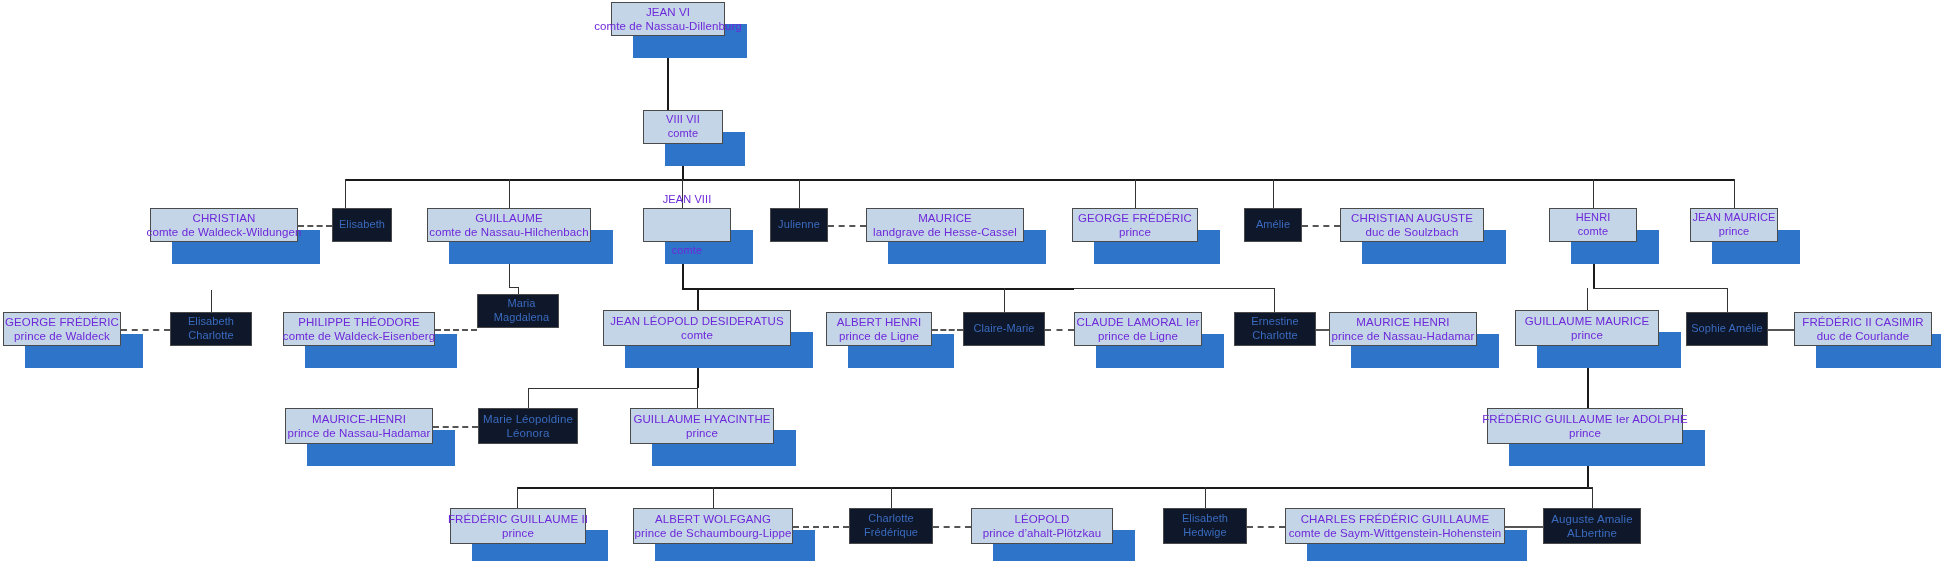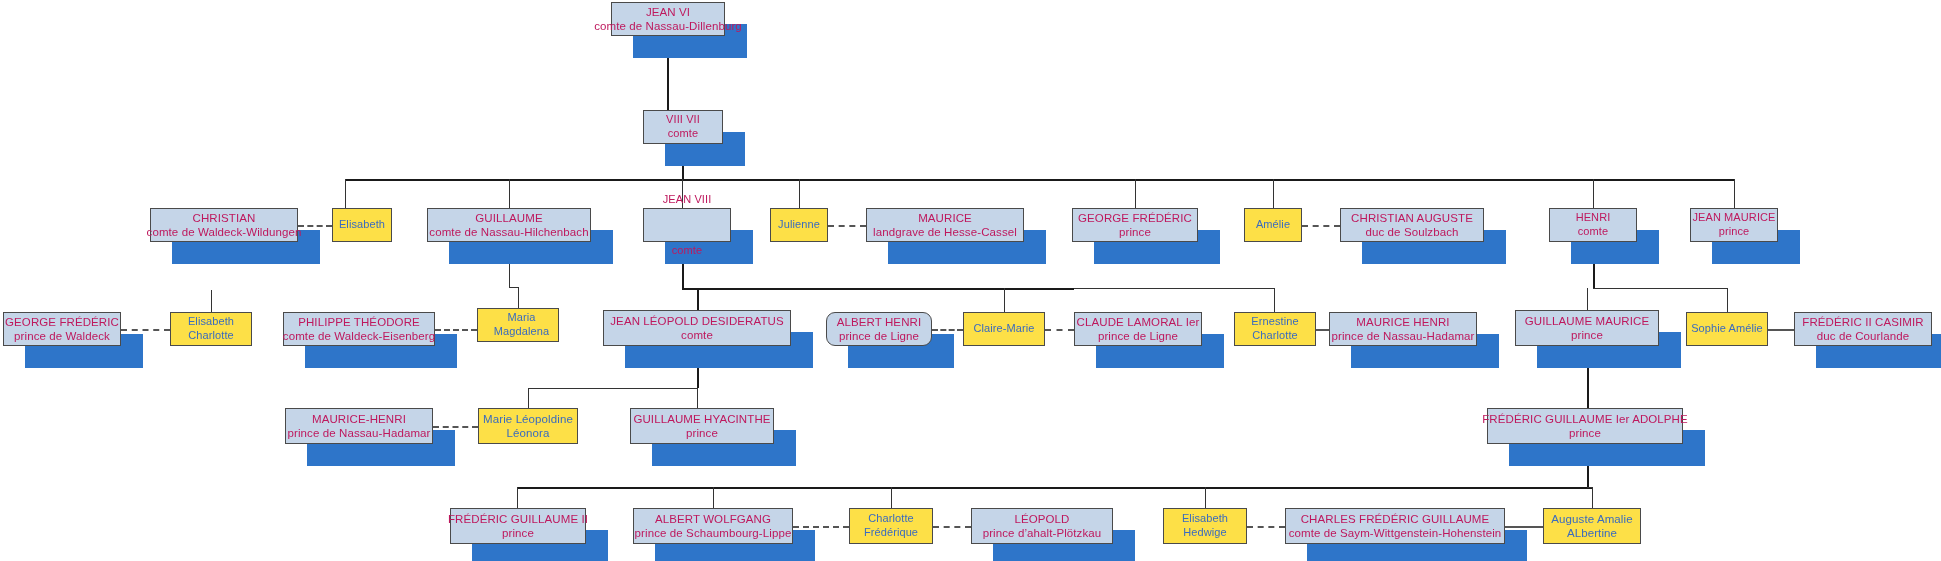--- a/index.html
+++ b/index.html
@@ -18,24 +18,24 @@
   .marr{position:absolute;border-top:2px dashed #555;height:0;}
   .marr.solid{border-top:2px solid #555;}
 
   
   .shadow{position:absolute;background:#2e75c9;}
 
   
   .node{position:absolute;background:#c5d5e8;border:1.5px solid #4a4a4a;
         box-sizing:border-box;display:flex;flex-direction:column;
         align-items:center;justify-content:center;
-        color:#be185d;text-align:center;line-height:1.25;}
+        color:#6d28d9;text-align:center;line-height:1.25;}
   .node .l1{font-size:11.5px;letter-spacing:.1px;white-space:nowrap;}
   .node .l2{font-size:11.5px;letter-spacing:.1px;white-space:nowrap;}
-  .node.spouse{background:#fde047;color:#3a6bbf;}
+  .node.spouse{background:#0f172a;color:#3a6bbf;}
   .node.small .l1,.node.small .l2{font-size:11px;}
 </style>
 </head>
 <body>
 
 <div id="stage">
 
   <div class="ln v" style="left:667px;top:36px;height:74px;"></div>
 
   <div class="ln v" style="left:682px;top:144px;height:35px;"></div>
@@ -165,31 +165,31 @@
       </div>
       <div class="node spouse small" style="left: 170px; top: 312px; width: 82px; height: 34px;">
         <div class="l1">Elisabeth</div>
         <div class="l2">Charlotte</div>
       </div>
       <div class="shadow" style="left: 305px; top: 334px; width: 152px; height: 34px;"></div>
       <div class="node" style="left: 283px; top: 312px; width: 152px; height: 34px;">
         <div class="l1">PHILIPPE THÉODORE</div>
         <div class="l2">comte de Waldeck-Eisenberg</div>
       </div>
-      <div class="node spouse small" style="left: 477px; top: 308px; width: 82px; height: 34px; padding-left: 7px;">
+      <div class="node spouse small" style="left: 477px; top: 294px; width: 82px; height: 34px; padding-left: 7px;">
         <div class="l1">Maria</div>
         <div class="l2">Magdalena</div>
       </div>
       <div class="shadow" style="left: 625px; top: 332px; width: 188px; height: 36px;"></div>
       <div class="node" style="left: 603px; top: 310px; width: 188px; height: 36px;">
         <div class="l1">JEAN LÉOPOLD DESIDERATUS</div>
         <div class="l2">comte</div>
       </div>
       <div class="shadow" style="left: 848px; top: 334px; width: 106px; height: 34px;"></div>
-      <div class="node" style="left: 826px; top: 312px; width: 106px; height: 34px; border-radius: 9px;">
+      <div class="node" style="left: 826px; top: 312px; width: 106px; height: 34px;">
         <div class="l1">ALBERT HENRI</div>
         <div class="l2">prince de Ligne</div>
       </div>
       <div class="node spouse small" style="left: 963px; top: 312px; width: 82px; height: 34px;">
         <div class="l1">Claire-Marie</div>
       </div>
       <div class="shadow" style="left: 1096px; top: 334px; width: 128px; height: 34px;"></div>
       <div class="node" style="left: 1074px; top: 312px; width: 128px; height: 34px;">
         <div class="l1">CLAUDE LAMORAL Ier</div>
         <div class="l2">prince de Ligne</div>

